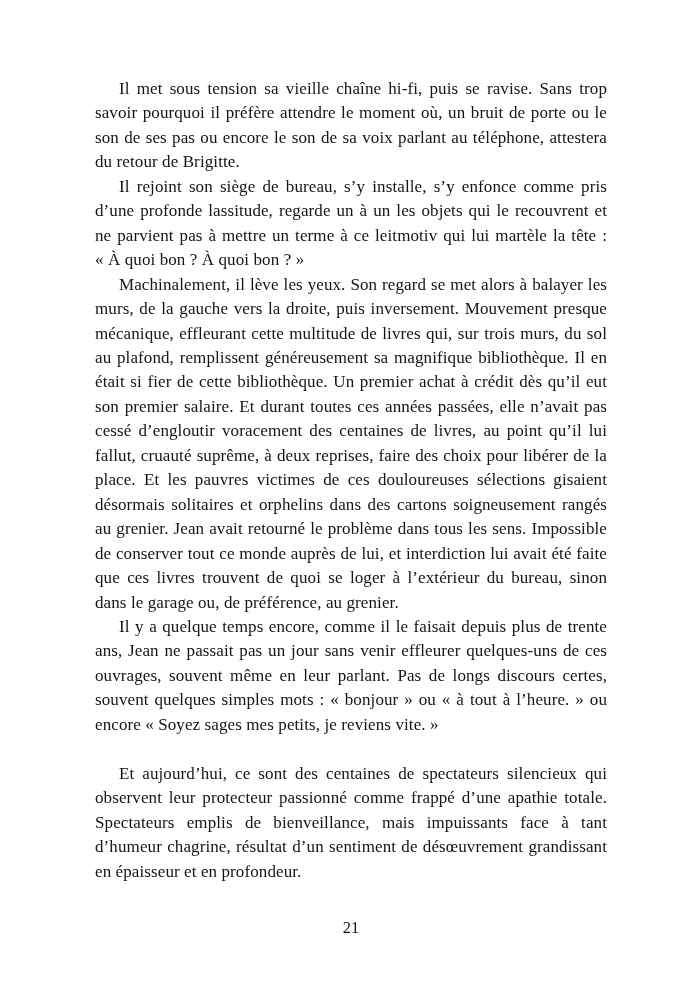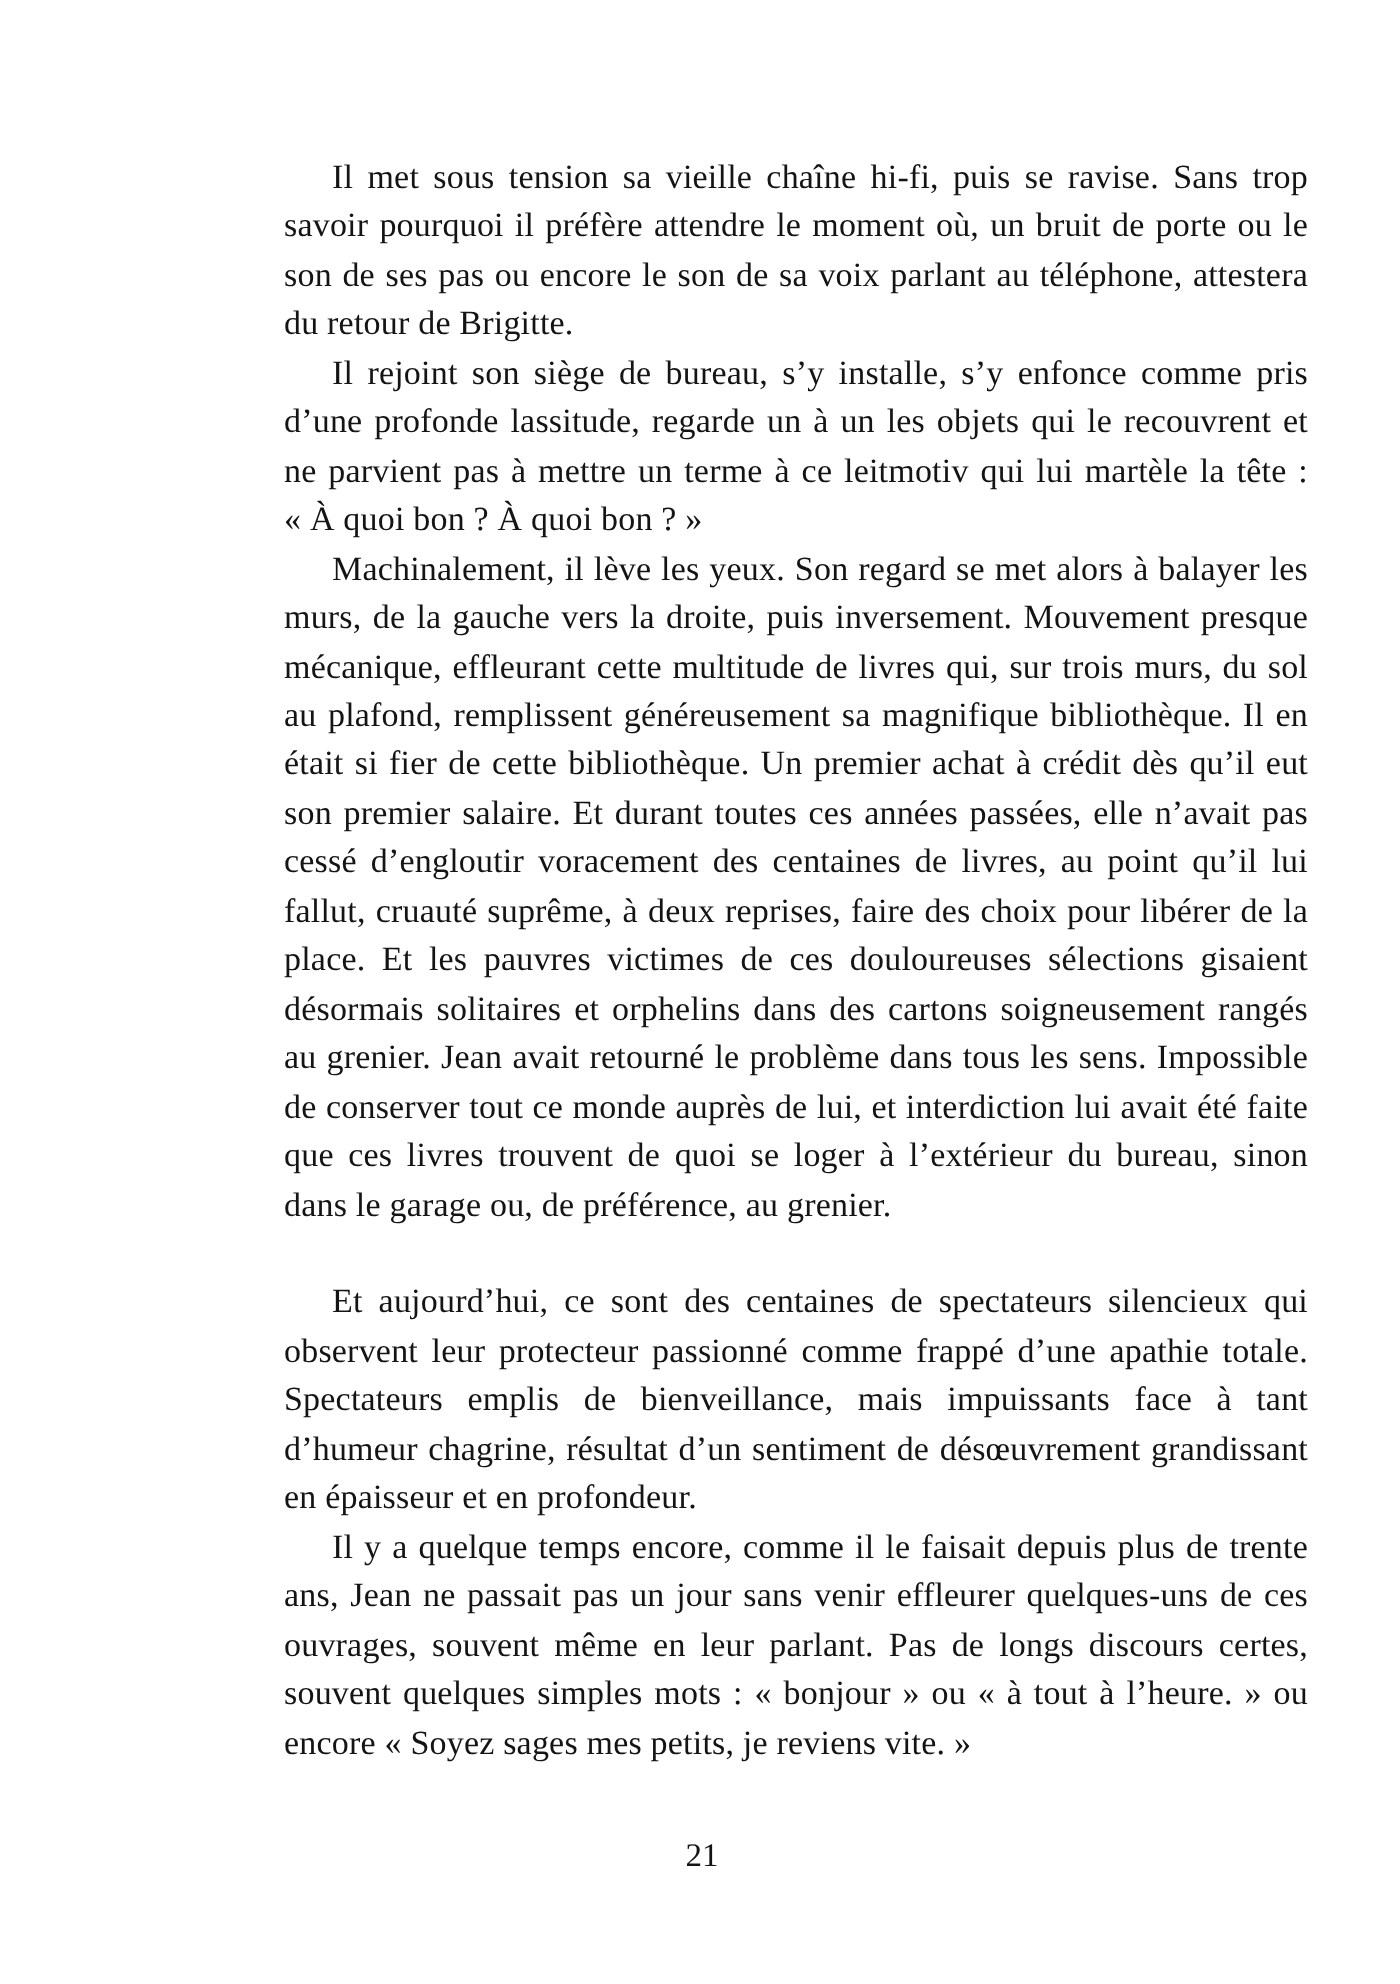--- a/index.html
+++ b/index.html
@@ -18,21 +18,20 @@
   }
   .text-block {
     position: absolute;
     left: 95px;
     top: 77px;
     width: 512px;
     font-size: 17px;
     line-height: 24.45px;
     text-align: justify;
     letter-spacing: 0.1px;
-    margin-left: 47px;
   }
   .para {
     margin: 0;
     padding: 0;
     text-indent: 24px;
   }
   .para.section-break {
     margin-top: 24.5px;
   }
   .page-number {
@@ -46,17 +45,17 @@
   }
 </style>
 </head>
 <body>
 
 <div class="page">
   <div class="text-block">
     <p class="para">Il met sous tension sa vieille chaîne hi-fi, puis se ravise. Sans trop savoir pourquoi il préfère attendre le moment où, un bruit de porte ou le son de ses pas ou encore le son de sa voix parlant au téléphone, attestera du retour de Brigitte.</p>
     <p class="para">Il rejoint son siège de bureau, s’y installe, s’y enfonce comme pris d’une profonde lassitude, regarde un à un les objets qui le recouvrent et ne parvient pas à mettre un terme à ce leitmotiv qui lui martèle la tête&nbsp;: «&nbsp;À quoi bon&nbsp;? À quoi bon&nbsp;?&nbsp;»</p>
     <p class="para">Machinalement, il lève les yeux. Son regard se met alors à balayer les murs, de la gauche vers la droite, puis inversement. Mouvement presque mécanique, effleurant cette multitude de livres qui, sur trois murs, du sol au plafond, remplissent généreusement sa magnifique bibliothèque. Il en était si fier de cette bibliothèque. Un premier achat à crédit dès qu’il eut son premier salaire. Et durant toutes ces années passées, elle n’avait pas cessé d’engloutir voracement des centaines de livres, au point qu’il lui fallut, cruauté suprême, à deux reprises, faire des choix pour libérer de la place. Et les pauvres victimes de ces douloureuses sélections gisaient désormais solitaires et orphelins dans des cartons soigneusement rangés au grenier. Jean avait retourné le problème dans tous les sens. Impossible de conserver tout ce monde auprès de lui, et interdiction lui avait été faite que ces livres trouvent de quoi se loger à l’extérieur du bureau, sinon dans le garage ou, de préférence, au grenier.</p>
+    <p class="para">Il y a quelque temps encore, comme il le faisait depuis plus de trente ans, Jean ne passait pas un jour sans venir effleurer quelques-uns de ces ouvrages, souvent même en leur parlant. Pas de longs discours certes, souvent quelques simples mots&nbsp;: «&nbsp;bonjour&nbsp;» ou «&nbsp;à tout à l’heure.&nbsp;» ou encore «&nbsp;Soyez sages mes petits, je reviens vite.&nbsp;»</p>
     <p class="para section-break">Et aujourd’hui, ce sont des centaines de spectateurs silencieux qui observent leur protecteur passionné comme frappé d’une apathie totale. Spectateurs emplis de bienveillance, mais impuissants face à tant d’humeur chagrine, résultat d’un sentiment de désœuvrement grandissant en épaisseur et en profondeur.</p>
-    <p class="para">Il y a quelque temps encore, comme il le faisait depuis plus de trente ans, Jean ne passait pas un jour sans venir effleurer quelques-uns de ces ouvrages, souvent même en leur parlant. Pas de longs discours certes, souvent quelques simples mots&nbsp;: «&nbsp;bonjour&nbsp;» ou «&nbsp;à tout à l’heure.&nbsp;» ou encore «&nbsp;Soyez sages mes petits, je reviens vite.&nbsp;»</p>
   </div>
   <div class="page-number">21</div>
 </div>
 
 </body></html>

